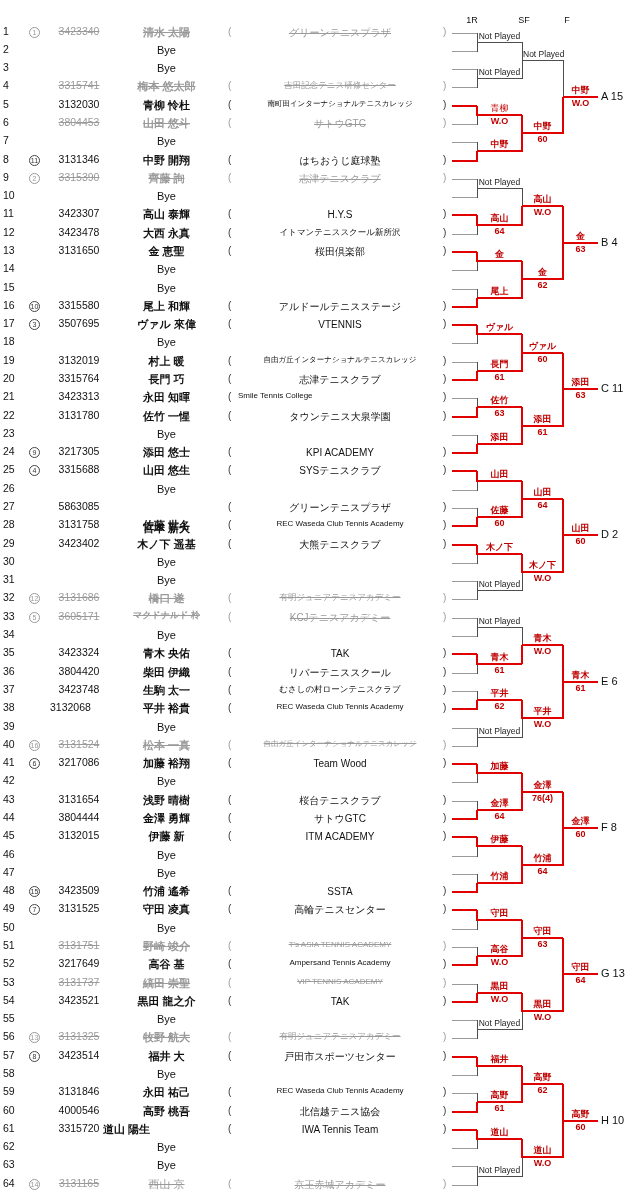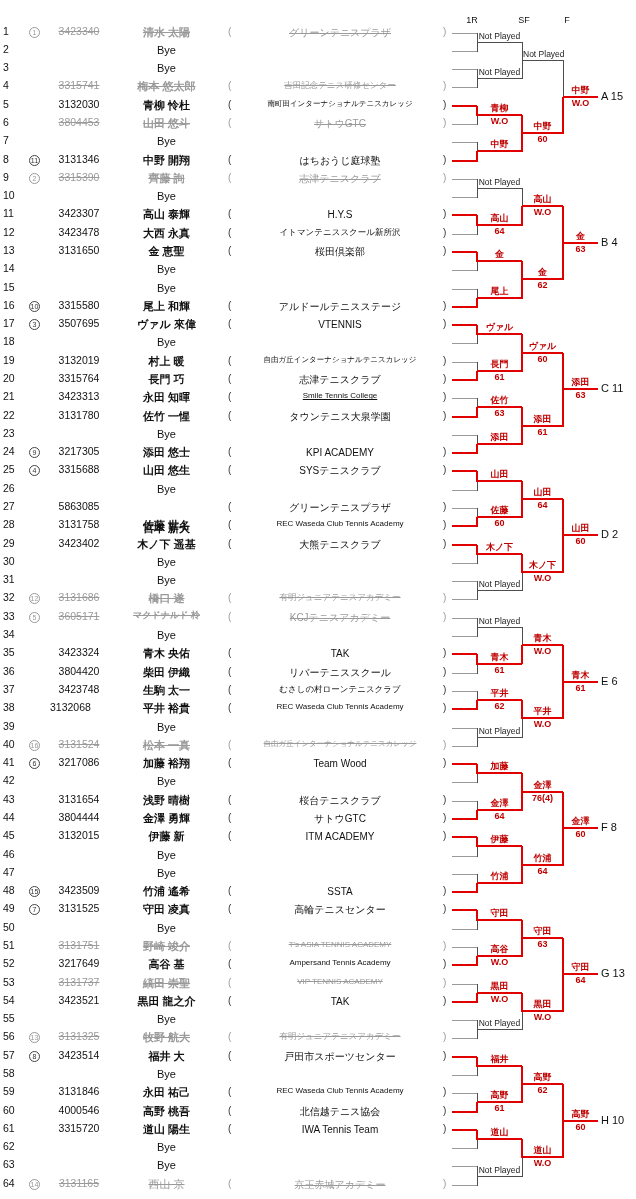--- a/index.html
+++ b/index.html
@@ -133,21 +133,21 @@
     <div class="abs" style="left: 50px; top: 373.01px; width: 58px; font-size: 10.5px; text-align: center; color: rgb(17, 17, 17);">3315764</div>
     <div class="abs" style="left: 103px; top: 373.01px; width: 127px; text-align: center; font-weight: 600; font-size: 11px; color: rgb(17, 17, 17);">長門 巧</div>
     <div class="abs" style="left: 228px; top: 373.01px; width: 8px; font-size: 10px; color: rgb(51, 51, 51);">(</div>
     <div class="abs" style="left: 238px; top: 374.01px; width: 204px; text-align: center; font-size: 10px; color: rgb(17, 17, 17);">志津テニスクラブ</div>
     <div class="abs" style="left: 443px; top: 373.01px; width: 8px; font-size: 10px; color: rgb(51, 51, 51);">)</div>
     <div class="abs" style="left: 452px; top: 379.01px; width: 25px; height: 2px; background: rgb(224, 0, 0);"></div>
     <div class="abs" style="left: 3px; top: 391.3px; width: 20px; font-size: 10.5px; color: rgb(17, 17, 17);">21</div>
     <div class="abs" style="left: 50px; top: 391.3px; width: 58px; font-size: 10.5px; text-align: center; color: rgb(17, 17, 17);">3423313</div>
     <div class="abs" style="left: 103px; top: 391.3px; width: 127px; text-align: center; font-weight: 600; font-size: 11px; color: rgb(17, 17, 17);">永田 知暉</div>
     <div class="abs" style="left: 228px; top: 391.3px; width: 8px; font-size: 10px; color: rgb(51, 51, 51);">(</div>
-    <div class="abs" style="left: 238px; top: 392.3px; width: 204px; text-align: center; font-size: 8px; color: rgb(17, 17, 17); text-decoration: underline;">Smile Tennis College</div>
+    <div class="abs" style="left: 238px; top: 392.3px; width: 204px; font-size: 8px; color: rgb(17, 17, 17);">Smile Tennis College</div>
     <div class="abs" style="left: 443px; top: 391.3px; width: 8px; font-size: 10px; color: rgb(51, 51, 51);">)</div>
     <div class="abs" style="left: 452px; top: 398.3px; width: 25px; height: 1px; background: rgb(154, 154, 154);"></div>
     <div class="abs" style="left: 3px; top: 409.59px; width: 20px; font-size: 10.5px; color: rgb(17, 17, 17);">22</div>
     <div class="abs" style="left: 50px; top: 409.59px; width: 58px; font-size: 10.5px; text-align: center; color: rgb(17, 17, 17);">3131780</div>
     <div class="abs" style="left: 103px; top: 409.59px; width: 127px; text-align: center; font-weight: 600; font-size: 11px; color: rgb(17, 17, 17);">佐竹 一惺</div>
     <div class="abs" style="left: 228px; top: 409.59px; width: 8px; font-size: 10px; color: rgb(51, 51, 51);">(</div>
     <div class="abs" style="left: 238px; top: 410.59px; width: 204px; text-align: center; font-size: 10px; color: rgb(17, 17, 17);">タウンテニス大泉学園</div>
     <div class="abs" style="left: 443px; top: 409.59px; width: 8px; font-size: 10px; color: rgb(51, 51, 51);">)</div>
     <div class="abs" style="left: 452px; top: 415.59px; width: 25px; height: 2px; background: rgb(224, 0, 0);"></div>
     <div class="abs" style="left: 3px; top: 427.88px; width: 20px; font-size: 10.5px; color: rgb(17, 17, 17);">23</div>
@@ -373,21 +373,21 @@
     <div class="abs" style="left: 452px; top: 1093.32px; width: 25px; height: 1px; background: rgb(154, 154, 154);"></div>
     <div class="abs" style="left: 3px; top: 1104.61px; width: 20px; font-size: 10.5px; color: rgb(17, 17, 17);">60</div>
     <div class="abs" style="left: 50px; top: 1104.61px; width: 58px; font-size: 10.5px; text-align: center; color: rgb(17, 17, 17);">4000546</div>
     <div class="abs" style="left: 103px; top: 1104.61px; width: 127px; text-align: center; font-weight: 600; font-size: 11px; color: rgb(17, 17, 17);">高野 桃吾</div>
     <div class="abs" style="left: 228px; top: 1104.61px; width: 8px; font-size: 10px; color: rgb(51, 51, 51);">(</div>
     <div class="abs" style="left: 238px; top: 1105.61px; width: 204px; text-align: center; font-size: 10px; color: rgb(17, 17, 17);">北信越テニス協会</div>
     <div class="abs" style="left: 443px; top: 1104.61px; width: 8px; font-size: 10px; color: rgb(51, 51, 51);">)</div>
     <div class="abs" style="left: 452px; top: 1110.61px; width: 25px; height: 2px; background: rgb(224, 0, 0);"></div>
     <div class="abs" style="left: 3px; top: 1122.9px; width: 20px; font-size: 10.5px; color: rgb(17, 17, 17);">61</div>
     <div class="abs" style="left: 50px; top: 1122.9px; width: 58px; font-size: 10.5px; text-align: center; color: rgb(17, 17, 17);">3315720</div>
-    <div class="abs" style="left: 103px; top: 1122.9px; width: 127px; text-align: center; font-weight: 600; font-size: 11px; color: rgb(17, 17, 17);">道山 陽生</div>
+    <div class="abs" style="left: 103px; top: 1122.9px; width: 127px; text-align: left; font-weight: 600; font-size: 11px; color: rgb(17, 17, 17);">道山 陽生</div>
     <div class="abs" style="left: 228px; top: 1122.9px; width: 8px; font-size: 10px; color: rgb(51, 51, 51);">(</div>
     <div class="abs" style="left: 238px; top: 1123.9px; width: 204px; text-align: center; font-size: 10px; color: rgb(17, 17, 17);">IWA Tennis Team</div>
     <div class="abs" style="left: 443px; top: 1122.9px; width: 8px; font-size: 10px; color: rgb(51, 51, 51);">)</div>
     <div class="abs" style="left: 452px; top: 1128.9px; width: 25px; height: 2px; background: rgb(224, 0, 0);"></div>
     <div class="abs" style="left: 3px; top: 1141.19px; width: 20px; font-size: 10.5px; color: rgb(17, 17, 17);">62</div>
     <div class="abs" style="left: 103px; top: 1141.19px; width: 127px; font-size: 11px; text-align: center; color: rgb(17, 17, 17);">Bye</div>
     <div class="abs" style="left: 452px; top: 1148.19px; width: 25px; height: 1px; background: rgb(154, 154, 154);"></div>
     <div class="abs" style="left: 3px; top: 1159.48px; width: 20px; font-size: 10.5px; color: rgb(17, 17, 17);">63</div>
     <div class="abs" style="left: 103px; top: 1159.48px; width: 127px; font-size: 11px; text-align: center; color: rgb(17, 17, 17);">Bye</div>
     <div class="abs" style="left: 452px; top: 1166.48px; width: 25px; height: 1px; background: rgb(154, 154, 154);"></div>
@@ -403,21 +403,21 @@
     <div class="abs" style="left: 477px; top: 41.645px; width: 1px; height: 10.145px; background: rgb(77, 77, 77);"></div>
     <div class="abs" style="left: 477px; top: 41.645px; width: 45px; height: 1px; background: rgb(77, 77, 77);"></div>
     <div class="abs" style="left: 478px; top: 31.645px; width: 43px; font-size: 8.5px; text-align: center; color: rgb(34, 34, 34);">Not Played</div>
     <div class="abs" style="left: 477px; top: 69.08px; width: 1px; height: 10.145px; background: rgb(77, 77, 77);"></div>
     <div class="abs" style="left: 477px; top: 78.225px; width: 1px; height: 10.145px; background: rgb(77, 77, 77);"></div>
     <div class="abs" style="left: 477px; top: 78.225px; width: 45px; height: 1px; background: rgb(77, 77, 77);"></div>
     <div class="abs" style="left: 478px; top: 68.225px; width: 43px; font-size: 8.5px; text-align: center; color: rgb(34, 34, 34);">Not Played</div>
     <div class="abs" style="left: 476px; top: 105.66px; width: 2px; height: 10.145px; background: rgb(224, 0, 0);"></div>
     <div class="abs" style="left: 477px; top: 114.805px; width: 1px; height: 10.145px; background: rgb(77, 77, 77);"></div>
     <div class="abs" style="left: 477px; top: 113.805px; width: 45px; height: 2px; background: rgb(224, 0, 0);"></div>
-    <div class="abs" style="left: 478px; top: 103.805px; width: 43px; font-size: 9px; font-weight: 700; text-align: center; color: rgb(192, 0, 0);">青柳</div>
+    <div class="abs" style="left: 478px; top: 103.805px; width: 43px; font-size: 9px; font-weight: 400; text-align: center; color: rgb(192, 0, 0);">青柳</div>
     <div class="abs" style="left: 478px; top: 116.805px; width: 43px; font-size: 9px; font-weight: 600; text-align: center; color: rgb(192, 0, 0);">W.O</div>
     <div class="abs" style="left: 477px; top: 142.24px; width: 1px; height: 10.145px; background: rgb(77, 77, 77);"></div>
     <div class="abs" style="left: 476px; top: 151.385px; width: 2px; height: 10.145px; background: rgb(224, 0, 0);"></div>
     <div class="abs" style="left: 477px; top: 150.385px; width: 45px; height: 2px; background: rgb(224, 0, 0);"></div>
     <div class="abs" style="left: 478px; top: 140.385px; width: 43px; font-size: 9px; font-weight: 600; text-align: center; color: rgb(192, 0, 0);">中野</div>
     <div class="abs" style="left: 522px; top: 41.645px; width: 1px; height: 19.29px; background: rgb(77, 77, 77);"></div>
     <div class="abs" style="left: 522px; top: 59.935px; width: 1px; height: 19.29px; background: rgb(77, 77, 77);"></div>
     <div class="abs" style="left: 522px; top: 59.935px; width: 41px; height: 1px; background: rgb(77, 77, 77);"></div>
     <div class="abs" style="left: 523px; top: 49.935px; width: 39px; font-size: 8.5px; text-align: center; color: rgb(34, 34, 34);">Not Played</div>
     <div class="abs" style="left: 521px; top: 114.805px; width: 2px; height: 19.29px; background: rgb(224, 0, 0);"></div>

